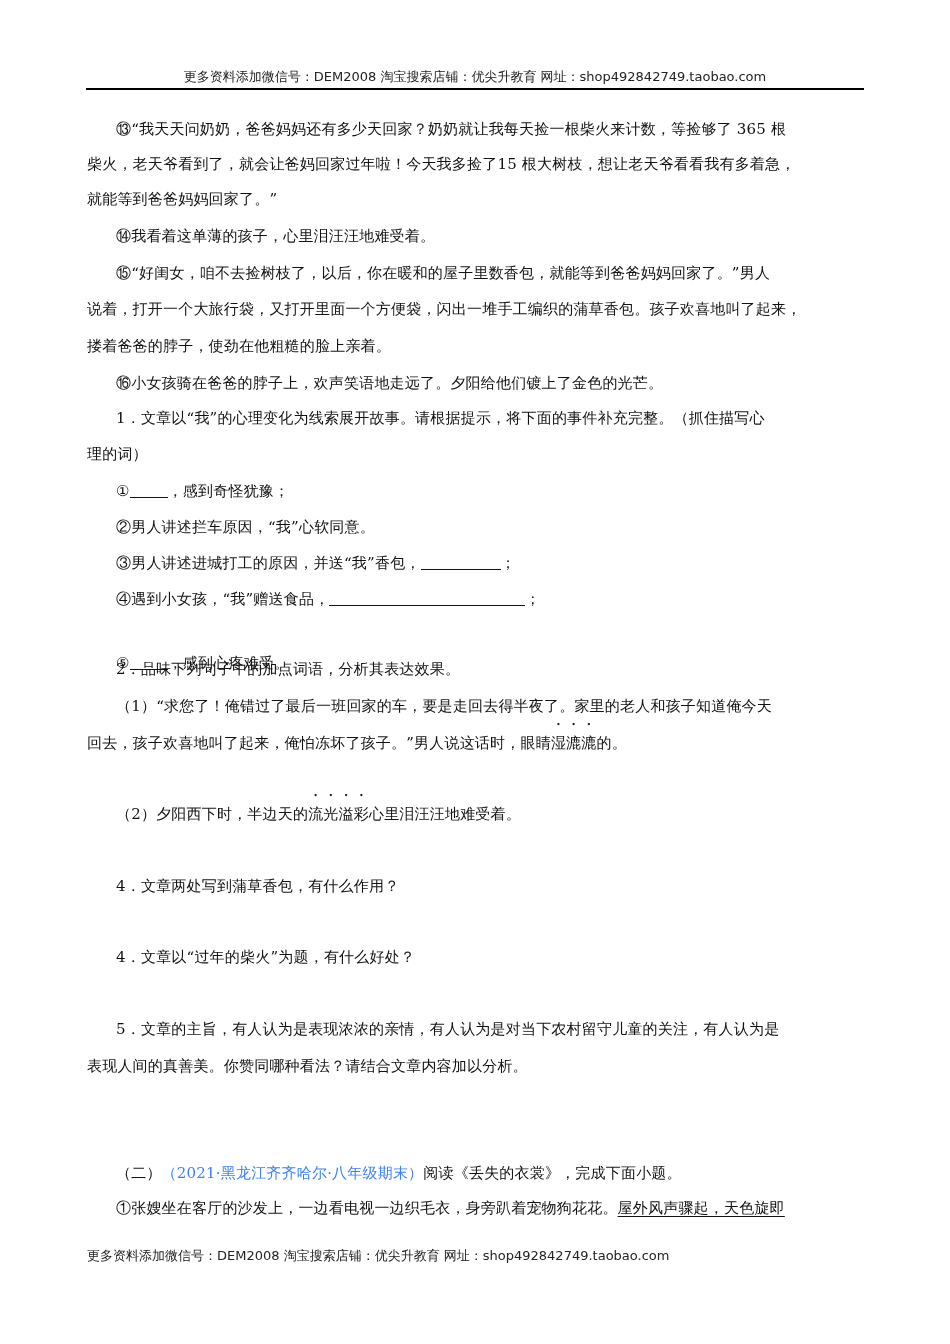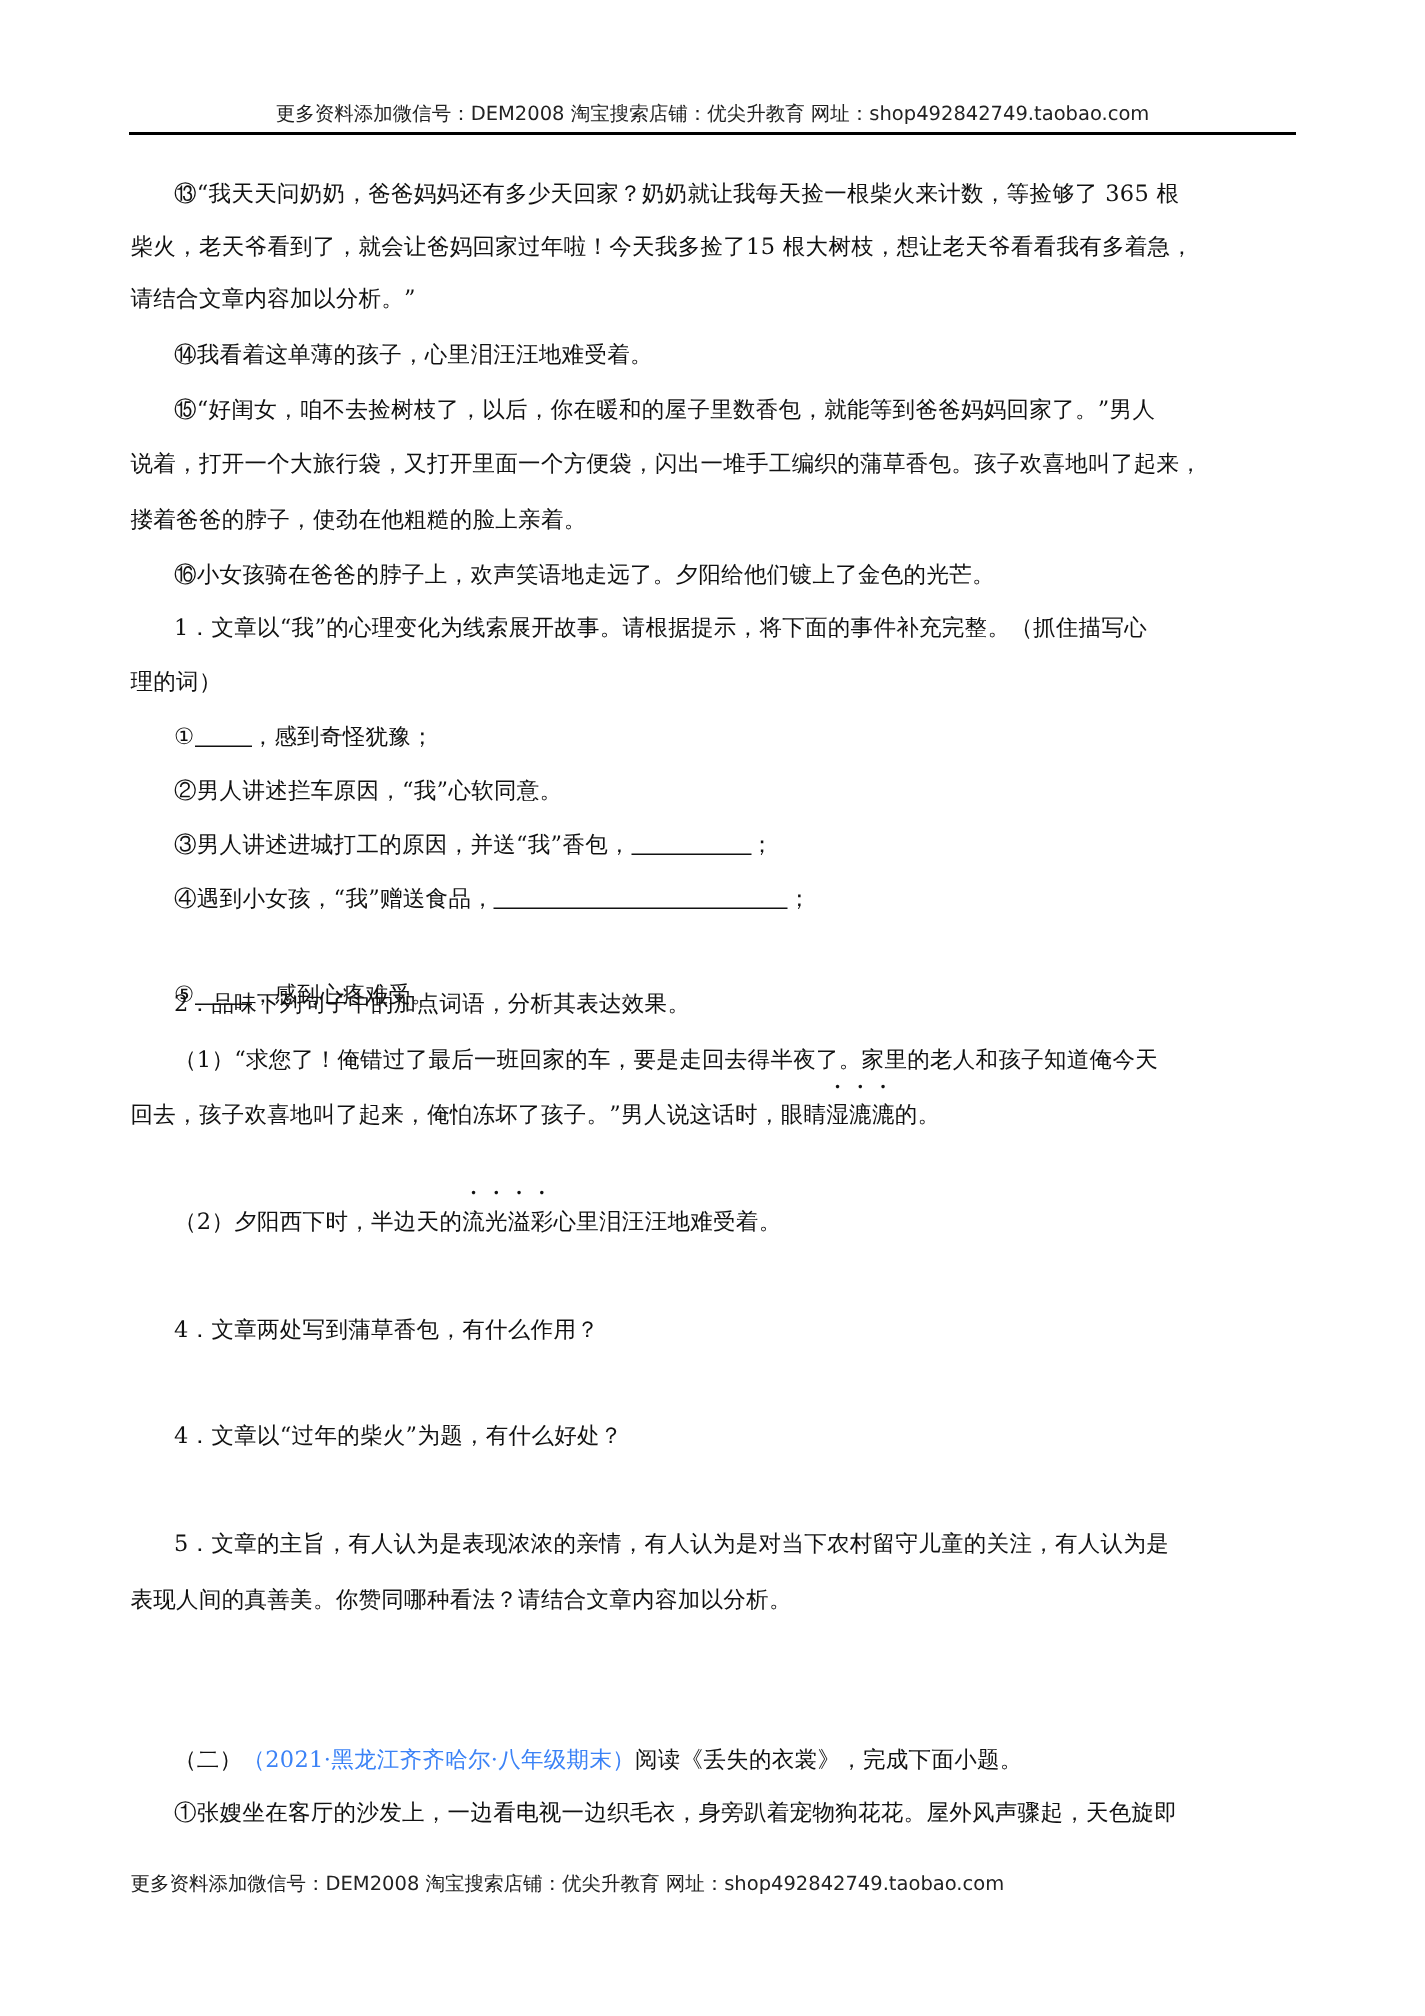--- a/index.html
+++ b/index.html
@@ -51,21 +51,21 @@
     .emph::before {
       content: "\2022";
       position: absolute;
       left: 50%;
       top: -11px;
       transform: translateX(-50%);
       font-size: 8px;
       line-height: 8px;
     }
     .blue { color: #3b82f6; }
-    .underline { text-underline-offset: 3px; }
+    .underline { text-decoration: underline; text-underline-offset: 3px; }
     .blank {
       display: inline-block;
       border-bottom: 1px solid #111;
       height: 14px;
       vertical-align: -2px;
     }
     .footer {
       position: absolute;
       left: 87px;
       top: 1247px;
@@ -76,21 +76,21 @@
     }
   </style>
 </head>
 <body>
 
 <div class="header">更多资料添加微信号：DEM2008 淘宝搜索店铺：优尖升教育 网址：shop492842749.taobao.com</div>
 <div class="header-rule"></div>
 
 <div class="line indent" style="top:118px">⑬“我天天问奶奶，爸爸妈妈还有多少天回家？奶奶就让我每天捡一根柴火来计数，等捡够了 365 根</div>
 <div class="line flush" style="top:153px">柴火，老天爷看到了，就会让爸妈回家过年啦！今天我多捡了15 根大树枝，想让老天爷看看我有多着急，</div>
-<div class="line flush" style="top:188px">请结合文章内容加以分析。”</div>
+<div class="line flush" style="top:188px">就能等到爸爸妈妈回家了。”</div>
 
 <div class="line indent" style="top:225px">⑭我看着这单薄的孩子，心里泪汪汪地难受着。</div>
 
 <div class="line indent" style="top:262px">⑮“好闺女，咱不去捡树枝了，以后，你在暖和的屋子里数香包，就能等到爸爸妈妈回家了。”男人</div>
 <div class="line flush" style="top:298px">说着，打开一个大旅行袋，又打开里面一个方便袋，闪出一堆手工编织的蒲草香包。孩子欢喜地叫了起来，</div>
 <div class="line flush" style="top:335px">搂着爸爸的脖子，使劲在他粗糙的脸上亲着。</div>
 
 <div class="line indent" style="top:372px">⑯小女孩骑在爸爸的脖子上，欢声笑语地走远了。夕阳给他们镀上了金色的光芒。</div>
 
 <div class="line indent" style="top:407px">1．文章以“我”的心理变化为线索展开故事。请根据提示，将下面的事件补充完整。（抓住描写心</div>

